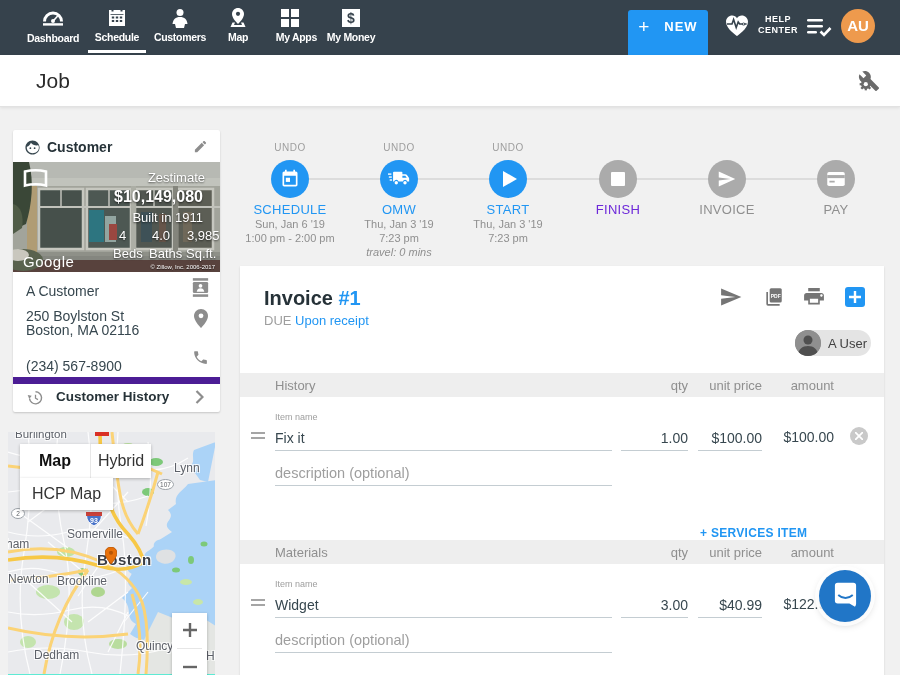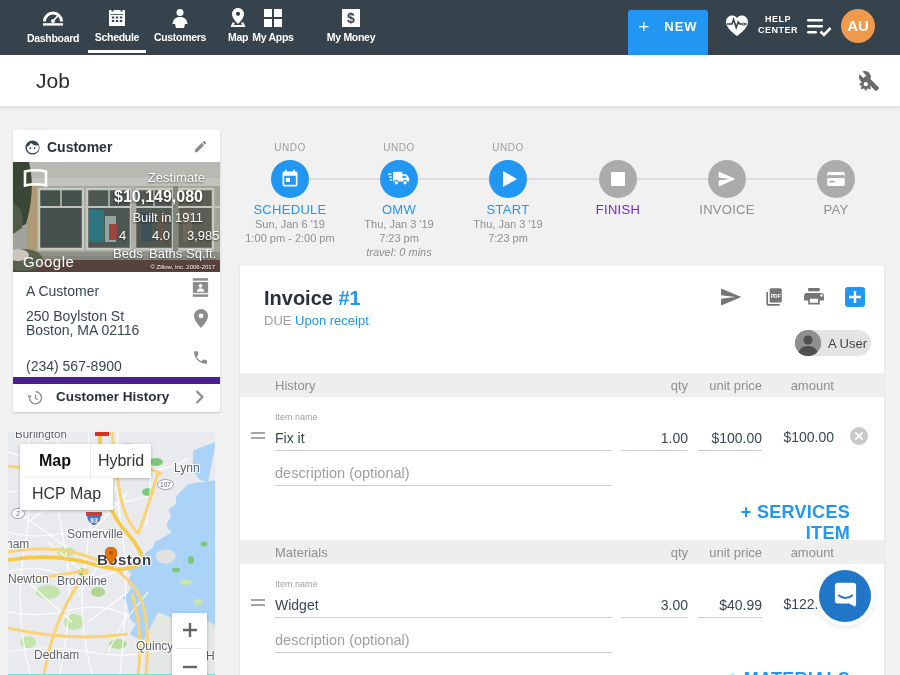--- a/index.html
+++ b/index.html
@@ -43,21 +43,21 @@
 .tl-sub { position:absolute; width:120px; text-align:center; font-size:11px; color:#8f8f8f; line-height:14px; }
 #tl-line { position:absolute; left:290px; top:178px; width:546px; height:1.5px; background:#dcdcdc; }
 
 
 #invcard { position:absolute; left:240px; top:266px; width:644px; height:420px; background:#fff; box-shadow:0 1px 2px rgba(0,0,0,0.12); }
 .secbar { position:absolute; left:0; width:644px; height:24px; background:#eeeeee; color:#8f8f8f; font-size:13px; }
 .colhead { position:absolute; top:5px; text-align:right; }
 .inprow-label { position:absolute; font-size:9px; color:#9e9e9e; }
 .underl { position:absolute; height:1px; background:#c4cdd2; }
 .itemtext { position:absolute; font-size:14px; color:#37474f; }
-.bluelink { position:absolute; color:#2196f3; font-size:18px; font-weight:bold; text-align:right; letter-spacing:0.3px; }
+.bluelink { position:absolute; color:#2196f3; font-size:12px; font-weight:bold; text-align:left; letter-spacing:0.3px;margin-top:24px; }
 .descph { position:absolute; font-size:14.5px; color:#9e9e9e; }
 
 
 #chat { position:absolute; left:819px; top:570px; width:52px; height:52px; border-radius:50%; background:#2176c7; box-shadow:0 0 0 4px rgba(255,255,255,0.85), 0 2px 8px rgba(0,0,0,0.25); }
 </style>
 </head>
 <body>
 <div id="app">
 
   <div id="nav">
@@ -95,21 +95,21 @@
       <div class="navlabel">Customers</div>
     </div>
     <div class="navitem" style="left:213px; width:50px;">
       <svg width="18" height="20" viewBox="0 0 18 20" style="margin-top:8px;">
         <path d="M9 0 C5.7 0 3 2.7 3 6 c0 4.5 6 10 6 10 s6 -5.5 6 -10 C15 2.7 12.3 0 9 0 Z" fill="#fff"></path>
         <circle cx="9" cy="5.8" r="2.1" fill="#36424c"></circle>
         <path d="M3.5 14.5 L1.5 19 h15 l-2 -4.5 h-2.5 l1 2.5 h-8 l1 -2.5 Z" fill="#fff"></path>
       </svg>
       <div class="navlabel">Map</div>
     </div>
-    <div class="navitem" style="left:246px; width:54px;">
+    <div class="navitem" style="left:263px; width:54px;text-align:right;">
       <svg width="20" height="20" viewBox="0 0 20 20" style="margin-top:8px;">
         <rect x="1" y="1" width="8" height="8" fill="#fff"></rect>
           <rect x="11" y="1" width="8" height="8" fill="#fff"></rect>
         <rect x="1" y="11" width="8" height="8" fill="#fff"></rect>
           <rect x="11" y="11" width="8" height="8" fill="#fff"></rect>
       </svg>
       <div class="navlabel">My Apps</div>
     </div>
     <div class="navitem" style="left:317px; width:68px;">
       <svg width="20" height="20" viewBox="0 0 20 20" style="margin-top:8px;">

